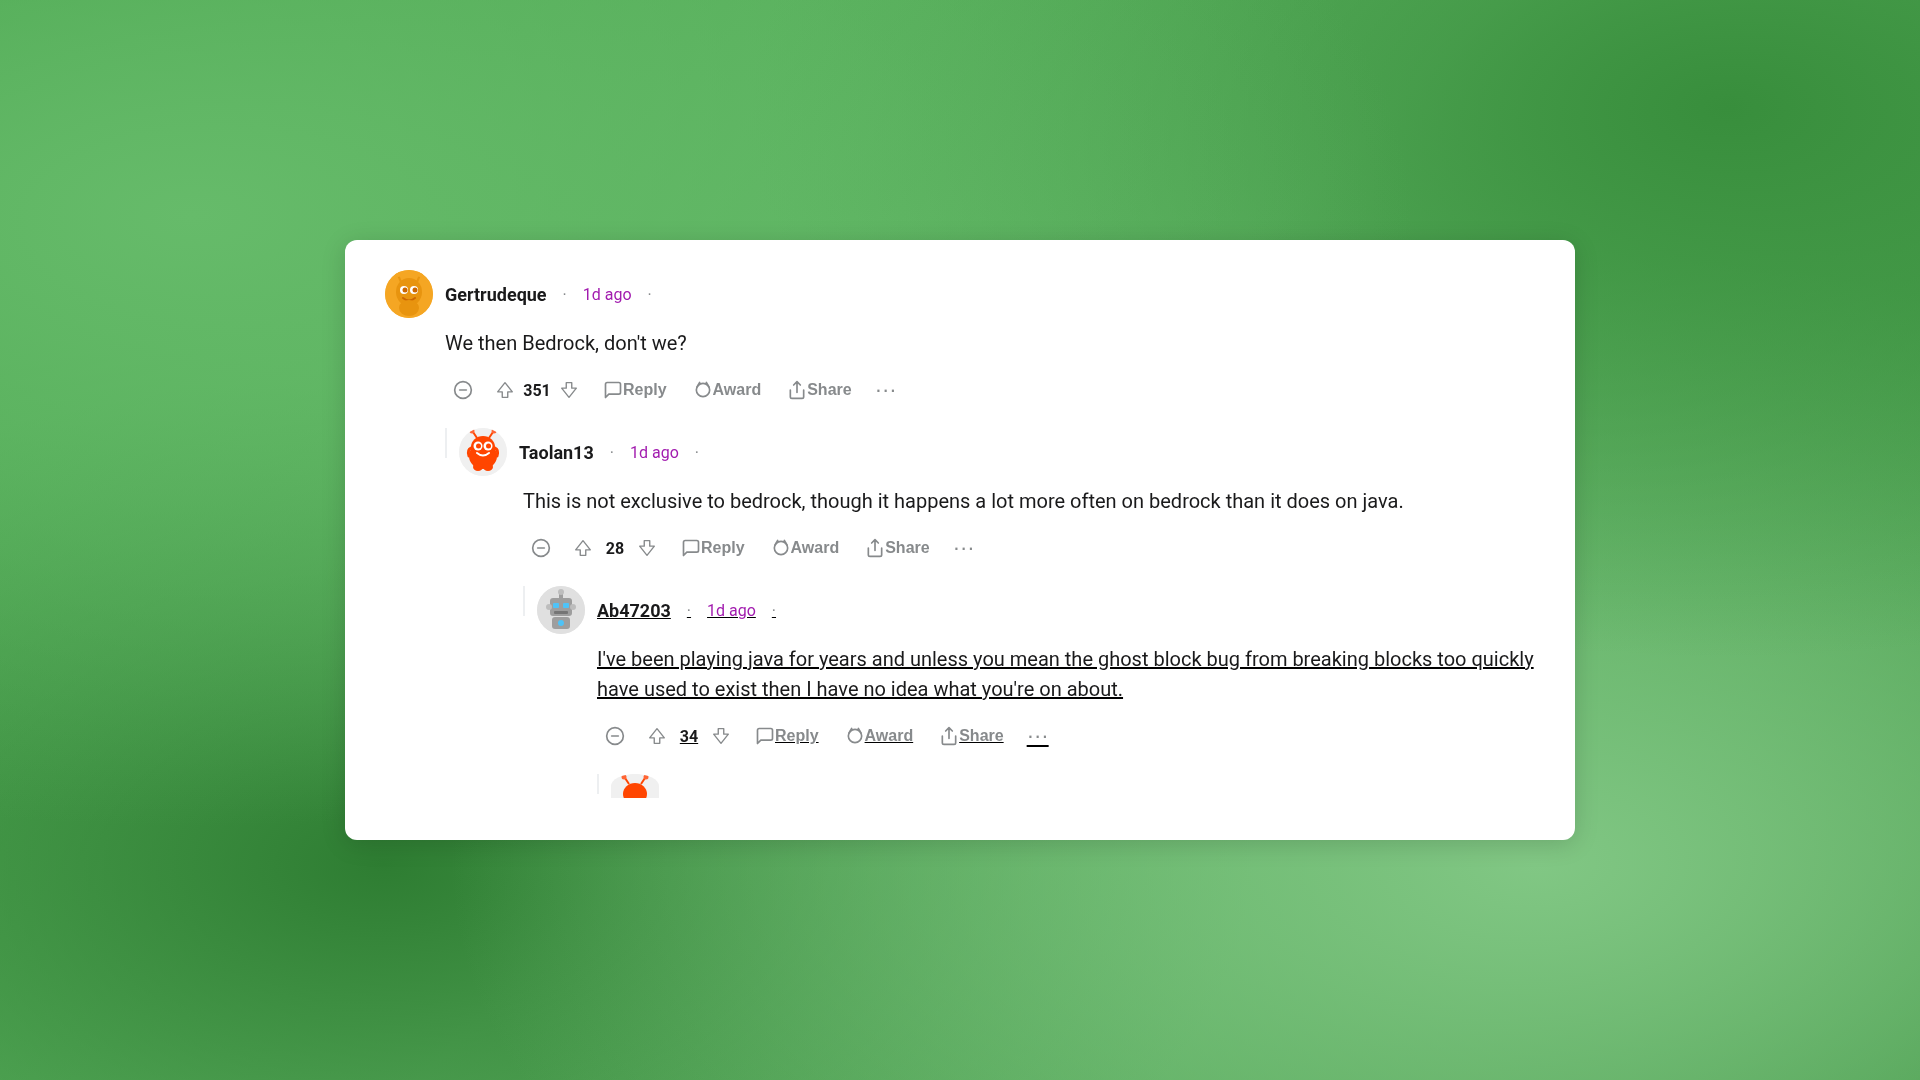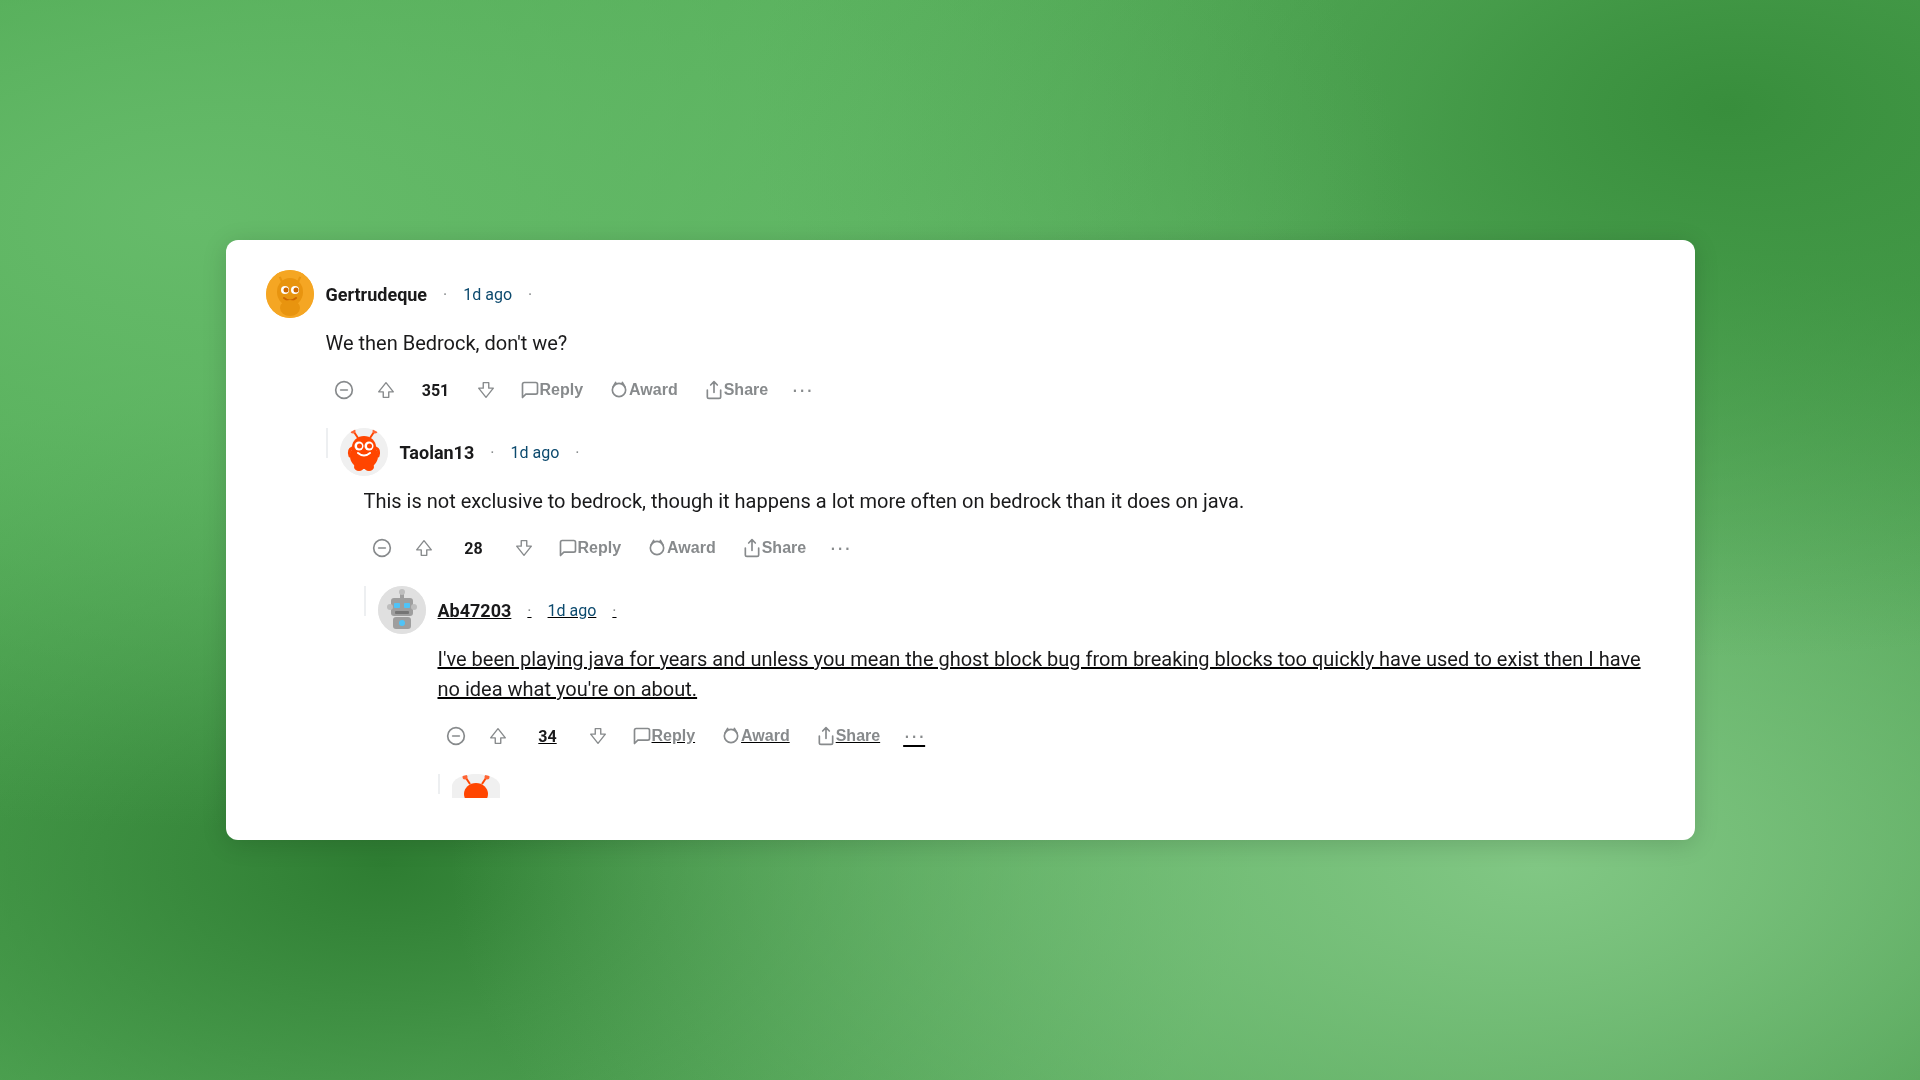--- a/index.html
+++ b/index.html
@@ -24,21 +24,21 @@
         radial-gradient(ellipse at 90% 10%, #388e3c 0%, transparent 40%),
         radial-gradient(ellipse at 80% 80%, #81c784 0%, transparent 50%),
         radial-gradient(ellipse at 20% 80%, #2e7d32 0%, transparent 40%),
         linear-gradient(135deg, #43a047 0%, #66bb6a 50%, #388e3c 100%);
     }
 
     .card {
       position: relative;
       background: #ffffff;
       border-radius: 12px;
-      width: 1469px;
+      width: 1230px;
       min-height: 600px;
       padding: 30px 40px 20px 40px;
       overflow: hidden;
       box-shadow: 0 4px 24px rgba(0,0,0,0.15);
     }
 
     .comment-header {
       display: flex;
       align-items: center;
       gap: 12px;
@@ -77,21 +77,21 @@
       color: #1a1a1b;
     }
 
     .dot {
       color: #878a8c;
       font-size: 16px;
       margin: 0 4px;
     }
 
     .timestamp {
-      color: #0c4a6e;
+      color: #a21caf;
       font-size: 16px;
     }
 
     .comment-body {
       font-size: 20px;
       color: #1a1a1b;
       line-height: 1.5;
       margin-left: 0;
       margin-bottom: 14px;
     }
@@ -113,21 +113,21 @@
       cursor: pointer;
       font-size: 16px;
       font-weight: 700;
       color: #878a8c;
       transition: background 0.15s;
     }
 
     .vote-section {
       display: flex;
       align-items: center;
-      gap: 18px;
+      gap: 0;
     }
 
     .vote-btn {
       width: 36px;
       height: 36px;
       border-radius: 50%;
       border: none;
       background: transparent;
       cursor: pointer;
       display: flex;
@@ -331,21 +331,21 @@
                   <ellipse cx="19" cy="39" rx="5" ry="4" fill="#ff4500"></ellipse>
                   <ellipse cx="29" cy="39" rx="5" ry="4" fill="#ff4500"></ellipse>
                 </svg>
               </div>
               <span class="username">Taolan13</span>
               <span class="dot">·</span>
               <span class="timestamp">1d ago</span>
               <span class="dot">·</span>
             </div>
 
-            <div style="margin-left: 24px;">
+            <div style="margin-left: 64px;">
               <div class="comment-body">This is not exclusive to bedrock, though it happens a lot more often on bedrock than it does on java.</div>
 
               <div class="action-bar">
                 <button class="collapse-btn">
                   <svg viewBox="0 0 24 24" class="icon-svg">
                     <circle cx="12" cy="12" r="10" stroke="currentColor" stroke-width="2"></circle>
                     <line x1="8" y1="12" x2="16" y2="12" stroke="currentColor" stroke-width="2"></line>
                   </svg>
                 </button>
 

